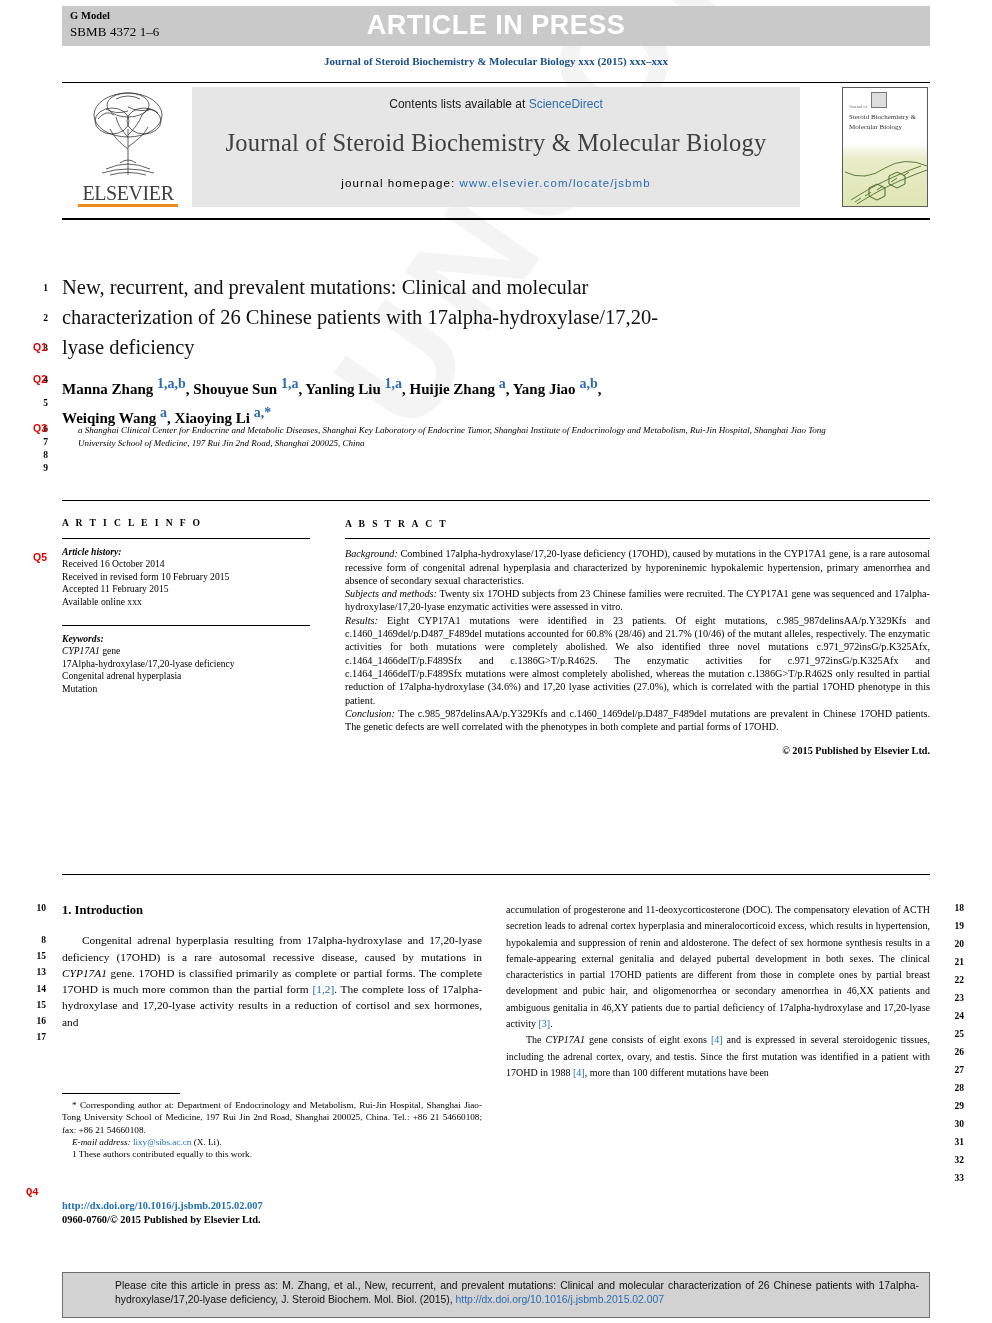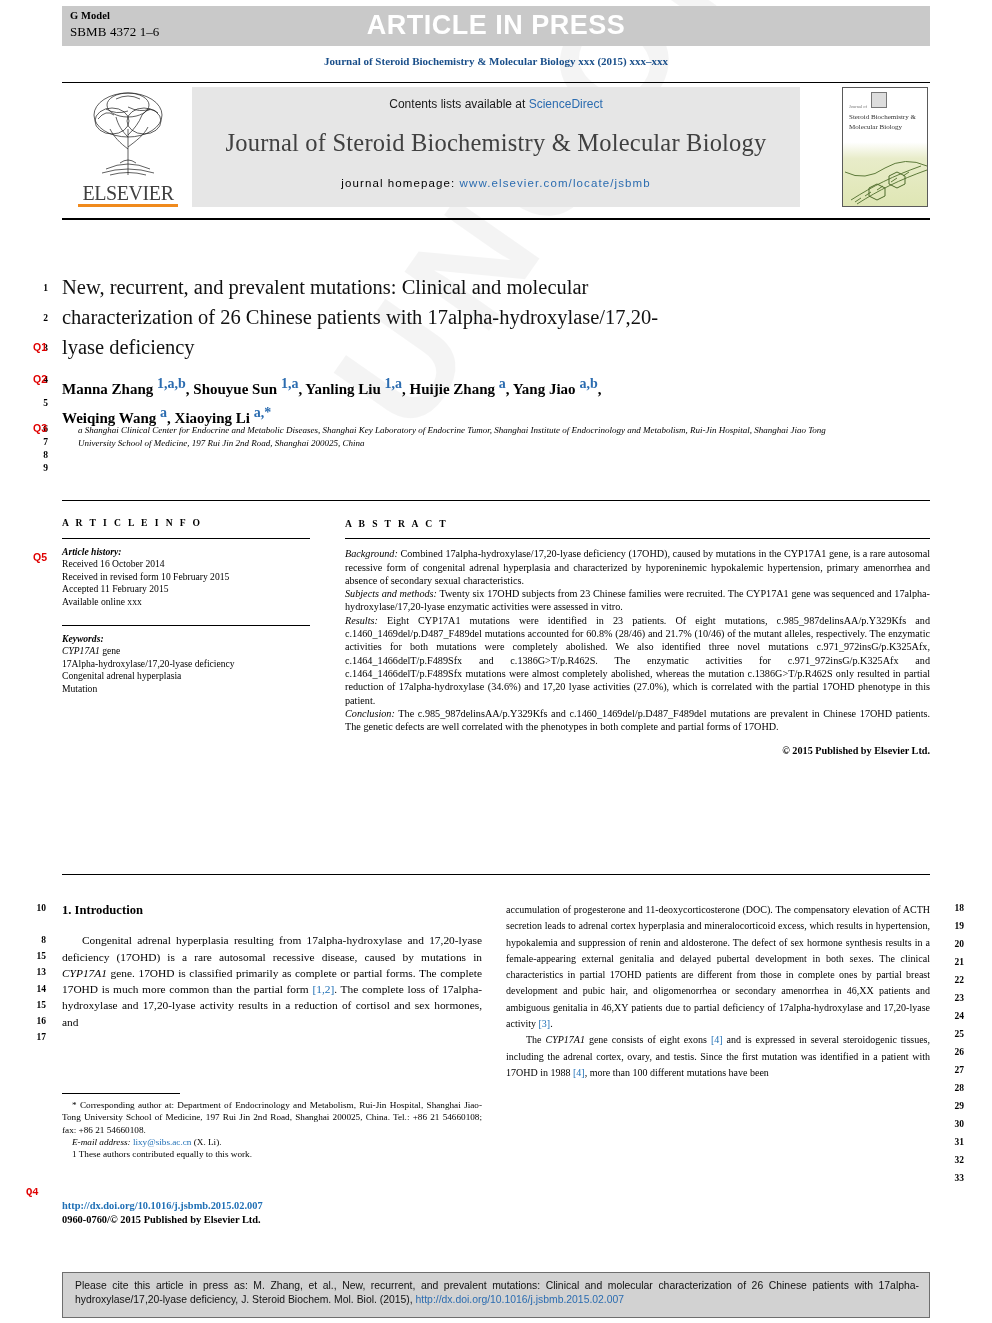--- a/index.html
+++ b/index.html
@@ -319,20 +319,21 @@
     border: 1px solid #6e6e6e;
     box-sizing: border-box;
   }
   .citetxt {
     padding: 6px 10px 0 12px;
     font-family: "Liberation Sans", sans-serif;
     font-size: 10.4px;
     line-height: 14.4px;
     text-align: justify;
     color: #111;
+    margin-left: 40px;
   }
   .citetxt .lnk { color: #2b6cb0; }
 
   
   .wm {
     position: absolute;
     left: 300px; top: 360px;
     font-family: "Liberation Sans", sans-serif;
     font-size: 150px;
     font-weight: bold;

